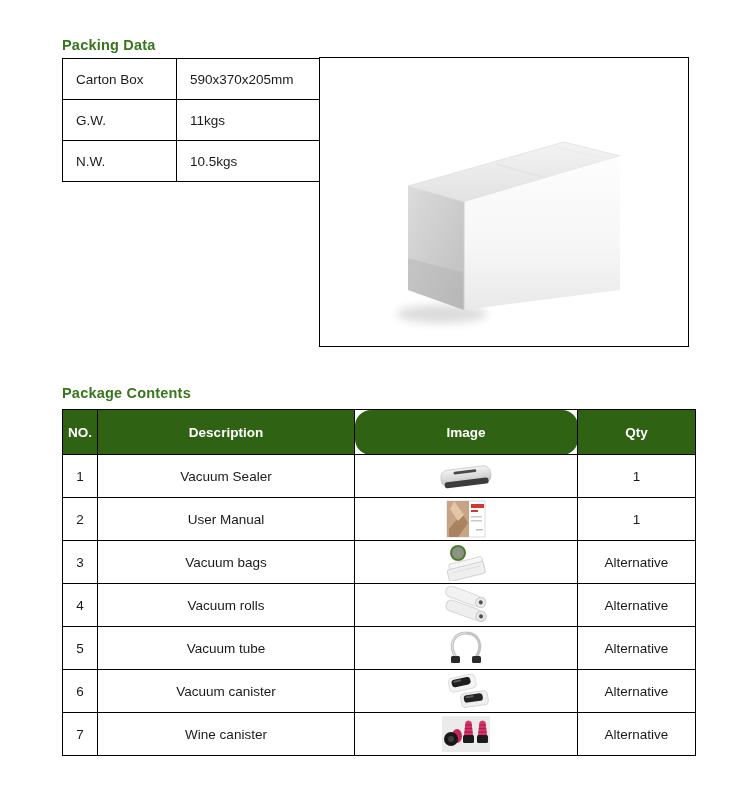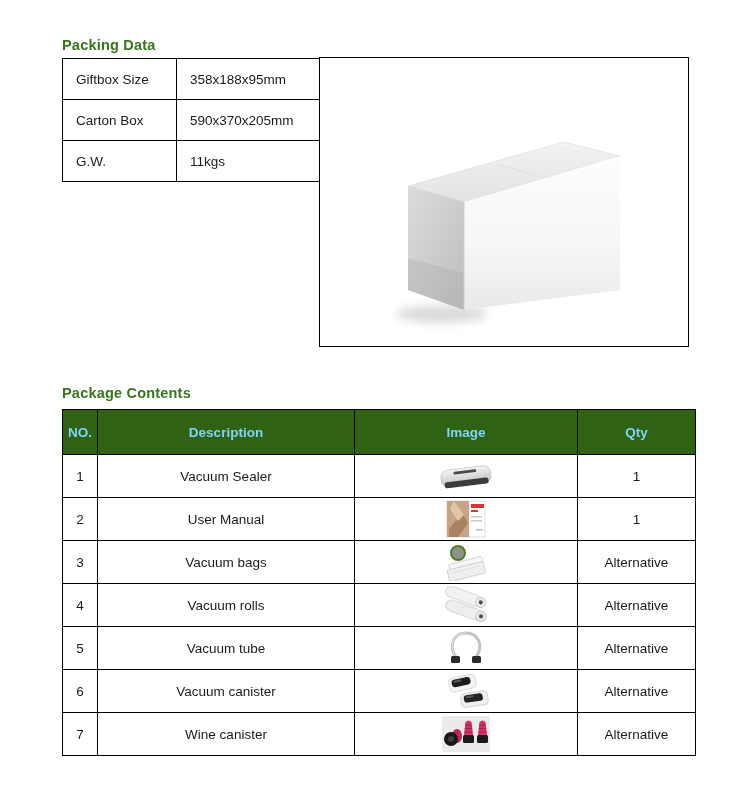--- a/index.html
+++ b/index.html
@@ -63,59 +63,59 @@
   #contents-table {
     position: absolute;
     left: 62px;
     top: 409px;
     width: 623px;
     table-layout: fixed;
   }
   #contents-table th {
     height: 42px;
     background: #2f6213;
-    color: #7dd3fc;
+    color: #ffffff;
     font-size: 13.5px;
     font-weight: bold;
     text-align: center;
     vertical-align: middle;
   }
   #contents-table td {
     height: 40px;
     font-size: 13.5px;
     text-align: center;
     vertical-align: middle;
     background: #fff;
   }
   #contents-table .col-no  { width: 32px; }
   #contents-table .col-desc{ width: 254px; }
-  #contents-table .col-img { width: 220px; }
+  #contents-table .col-img { width: 220px; border-radius: 16px; }
   #contents-table .col-qty { width: 115px; }
   .item-img { display: block; margin: 0 auto; }
 </style>
 </head>
 <body>
 
 <div class="page">
 
   <div class="section-title" id="packing-title">Packing Data</div>
 
   <table id="packing-table">
     <tbody>
       <tr>
-        <td class="pk-label">Giftbox Size</td>
-        <td class="pk-value">358x188x95mm</td>
-      </tr>
-      <tr>
         <td class="pk-label">Carton Box</td>
         <td class="pk-value">590x370x205mm</td>
       </tr>
       <tr>
         <td class="pk-label">G.W.</td>
         <td class="pk-value">11kgs</td>
+      </tr>
+      <tr>
+        <td class="pk-label">N.W.</td>
+        <td class="pk-value">10.5kgs</td>
       </tr>
     </tbody>
   </table>
 
   <div id="carton-box">
     <svg width="366" height="286" viewBox="0 0 366 286">
       <defs>
         <linearGradient id="cb-top" x1="0" y1="0" x2="0" y2="1">
           <stop offset="0" stop-color="#f3f3f3"></stop>
           <stop offset="1" stop-color="#e2e2e2"></stop>

